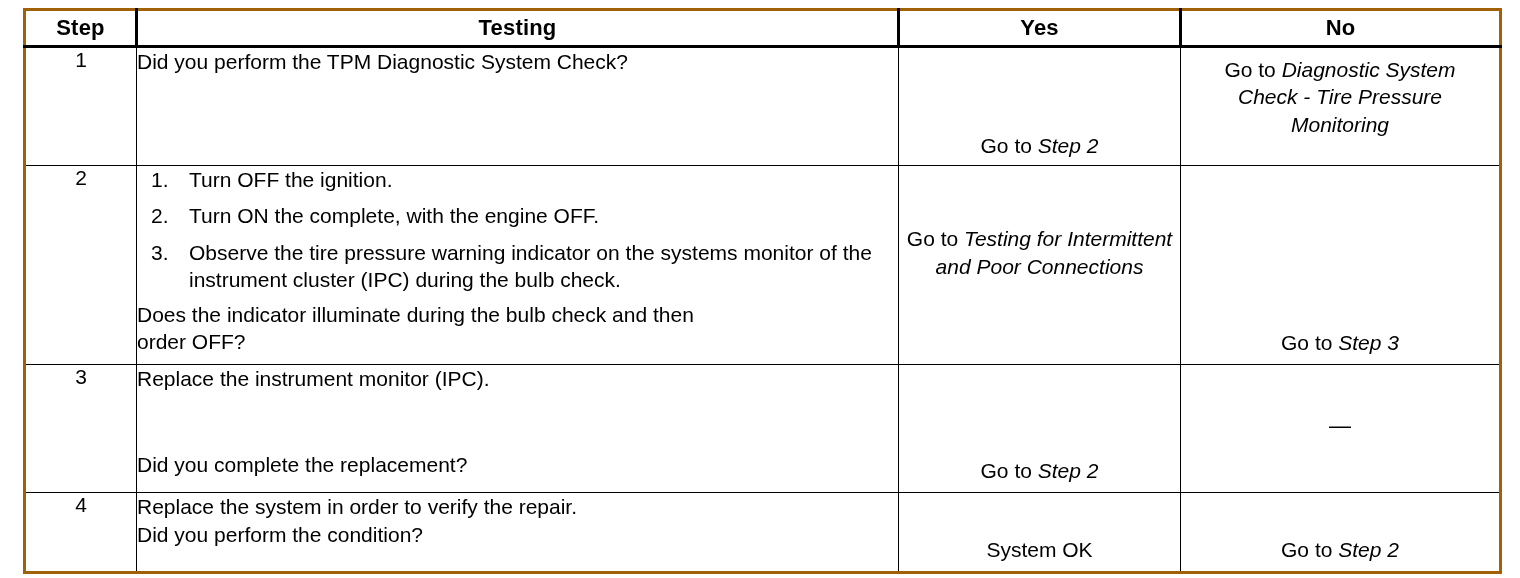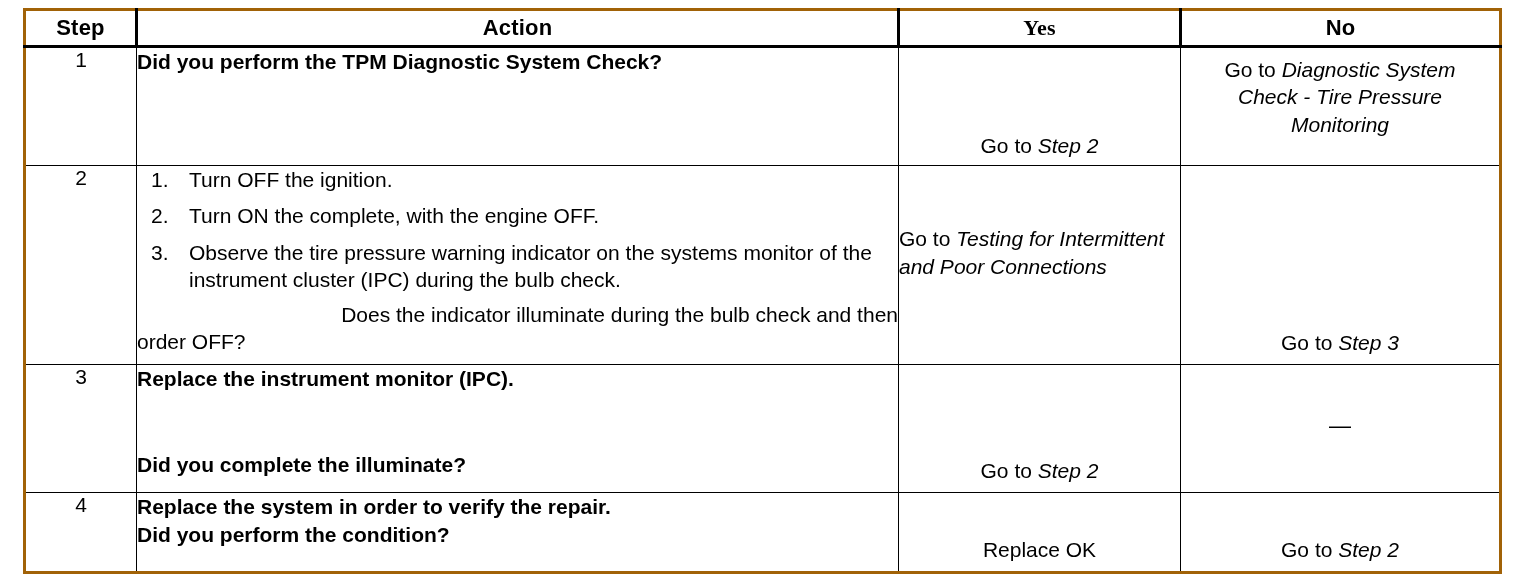--- a/index.html
+++ b/index.html
@@ -52,21 +52,21 @@
     height: 34px;
     text-align: center;
     vertical-align: middle;
     font-size: 22px;
     font-weight: bold;
     letter-spacing: 0.2px;
     border-bottom: 3px solid #000;
   }
   .hdr-row th.h-step   { border-right: 3px solid #000; }
   .hdr-row th.h-action { border-right: 3px solid #000; }
-  .hdr-row th.h-yes    { border-right: 3px solid #000; font-family: Liberation Serif, serif; }
+  .hdr-row th.h-yes    { border-right: 3px solid #000; }
 
   
   .cell-step {
     text-align: center;
     vertical-align: middle;
     font-size: 21px;
     border-right: 3px solid #000;
   }
   .cell-action {
     padding: 7px 10px 6px 14px;
@@ -112,21 +112,21 @@
     top: 50%;
     transform: translateY(-60%);
     text-align: center;
   }
   .ans-center-block {
     position: absolute;
     left: 0;
     right: 0;
     top: 38%;
     transform: translateY(-30%);
-    text-align: left;
+    text-align: center;
   }
   .ans-line-bottom {
     position: absolute;
     left: 0;
     right: 0;
     bottom: 8px;
     text-align: center;
   }
 
   .ital { font-style: italic; }
@@ -144,43 +144,42 @@
     line-height: 1.30;
   }
   .steps-list li .num {
     position: absolute;
     left: 14px;
     top: 0;
   }
   .q-after {
     margin-top: 6px;
     line-height: 1.25;
-    text-align: right;
   }
   .q-spacer-tall { height: 58px; }
-  .action-line { line-height: 1.32; font-weight: bold; }
+  .action-line { line-height: 1.32; }
   .dash { font-size: 22px; }
 </style>
 </head>
 <body>
 
 <div id="page">
 
   <table class="diag-table">
     <colgroup>
       <col class="c-step">
       <col class="c-action">
       <col class="c-yes">
       <col class="c-no">
     </colgroup>
 
     <thead>
       <tr class="hdr-row">
         <th class="h-step">Step</th>
-        <th class="h-action">Action</th>
+        <th class="h-action">Testing</th>
         <th class="h-yes">Yes</th>
         <th class="h-no">No</th>
       </tr>
     </thead>
 
     <tbody>
 
       <tr class="r1">
         <td class="cell-step">1</td>
         <td class="cell-action">
@@ -228,40 +227,40 @@
             <span>Go to </span><span class="ital">Step 3</span>
           </div>
         </td>
       </tr>
 
       <tr class="r3">
         <td class="cell-step">3</td>
         <td class="cell-action">
           <div class="action-line">Replace the instrument monitor (IPC).</div>
           <div class="q-spacer-tall"></div>
-          <div class="action-line">Did you complete the illuminate?</div>
+          <div class="action-line">Did you complete the replacement?</div>
         </td>
         <td class="cell-yes">
           <div class="ans-line-bottom">
             <span>Go to </span><span class="ital">Step  2</span>
           </div>
         </td>
         <td class="cell-no">
           <div class="ans-mid dash">—</div>
         </td>
       </tr>
 
       <tr class="r4">
         <td class="cell-step">4</td>
         <td class="cell-action">
           <div class="action-line">Replace the system in order to verify the repair.</div>
           <div class="action-line">Did you perform the condition?</div>
         </td>
         <td class="cell-yes">
-          <div class="ans-line-bottom">Replace OK</div>
+          <div class="ans-line-bottom">System OK</div>
         </td>
         <td class="cell-no">
           <div class="ans-line-bottom">
             <span>Go to </span><span class="ital">Step 2</span>
           </div>
         </td>
       </tr>
 
     </tbody>
   </table>

